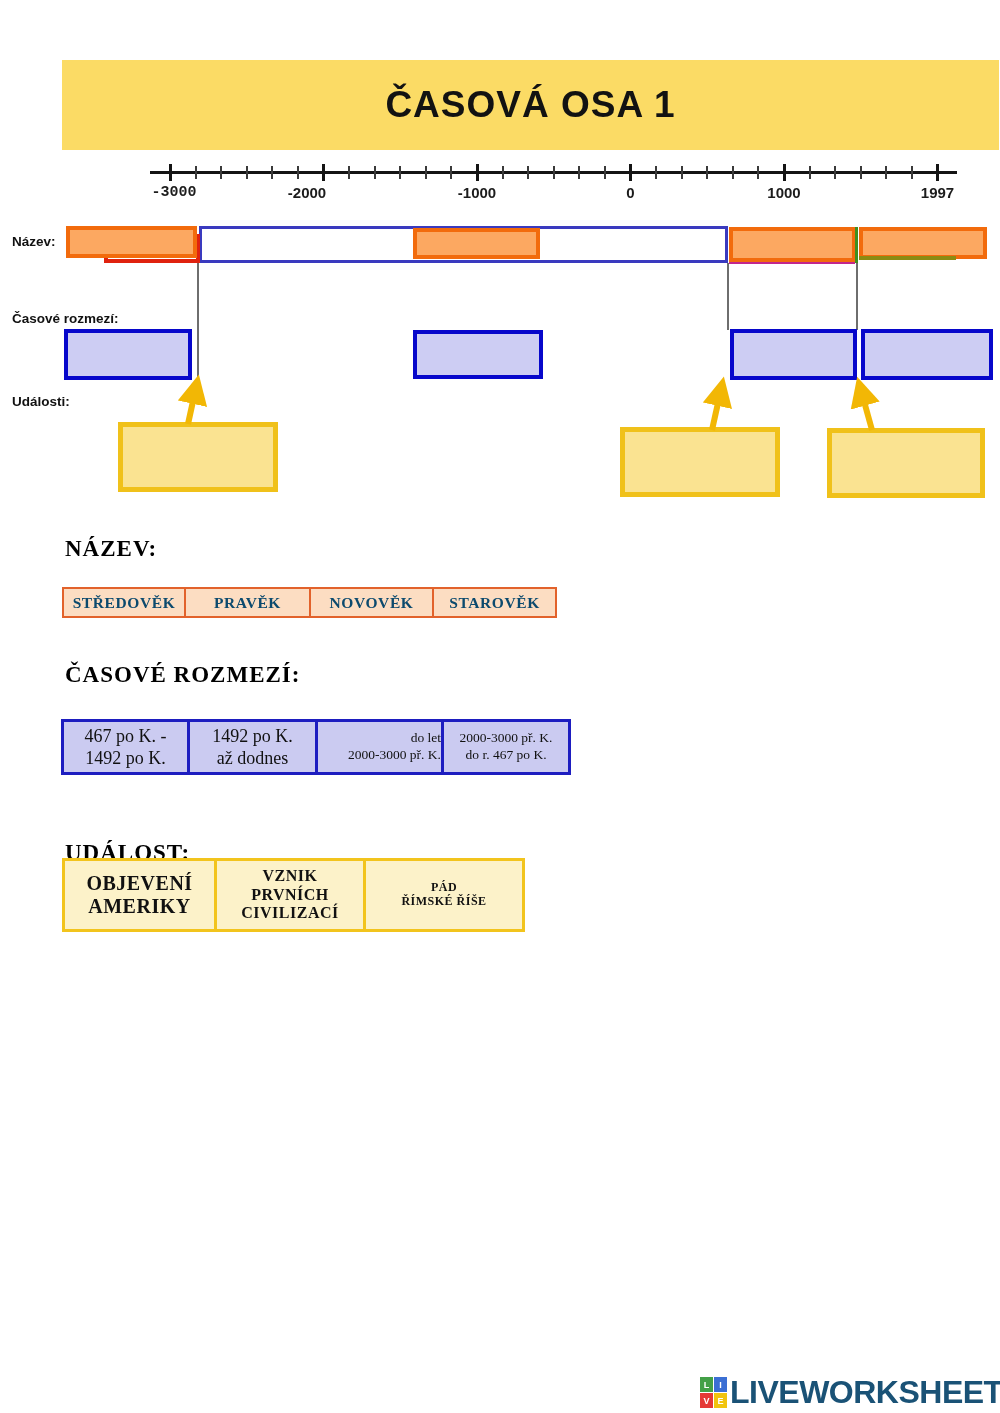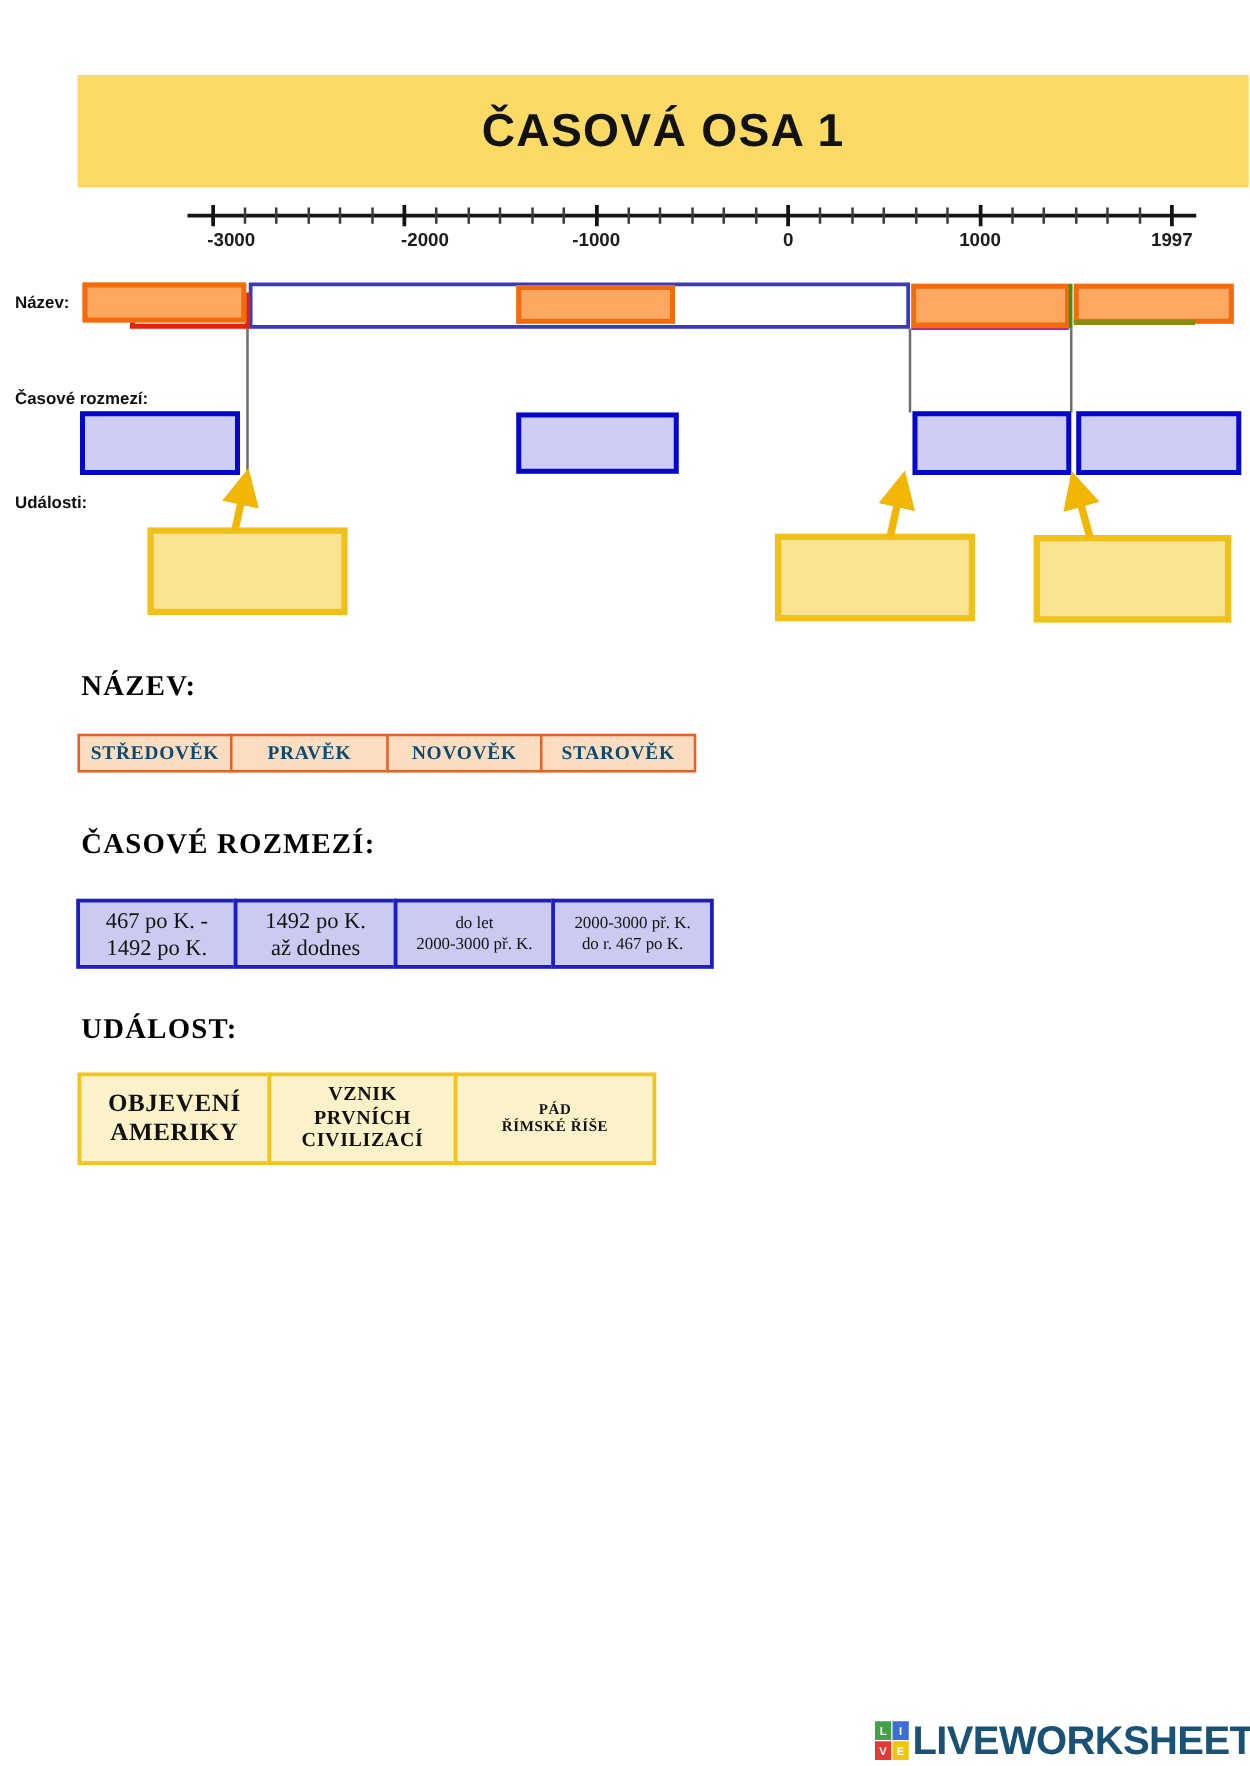--- a/index.html
+++ b/index.html
@@ -59,39 +59,39 @@
   .yb2{left:620px;top:427px;width:160px;height:70px;}
   .yb3{left:827px;top:428px;width:158px;height:70px;}
 
   .arrow-svg{position:absolute;left:0;top:0;width:1000px;height:1413px;z-index:5;pointer-events:none;}
 
   
   .section-heading{position:absolute;left:65px;font-family:"Liberation Serif",serif;
                    font-weight:bold;font-size:23px;color:#000;letter-spacing:1px;}
   .h-nazev{top:536px;}
   .h-rozmezi{top:662px;}
-  .h-udalost{top:810px;text-align:right;}
+  .h-udalost{top:840px;text-align:right;}
 
   
   .bank{position:absolute;display:flex;}
   .bank-cell{display:flex;flex-direction:column;align-items:center;justify-content:center;
              box-sizing:border-box;text-align:center;font-family:"Liberation Serif",serif;}
 
   .bank-nazev{left:62px;top:587px;height:31px;}
   .bank-nazev .bank-cell{background:#FCDDC2;border:2px solid #E2622B;margin-left:-2px;
                          font-weight:bold;font-size:15.5px;letter-spacing:0.6px;color:#0c4a6e;}
   .bank-nazev .bank-cell:first-child{margin-left:0;}
   .nc1{width:124px;} .nc2{width:127px;} .nc3{width:125px;} .nc4{width:125px;}
 
   .bank-rozmezi{left:61px;top:719px;height:56px;}
   .bank-rozmezi .bank-cell{background:#CBCBF1;border:3px solid #1D1DC0;margin-left:-3px;
                            color:#111;line-height:1.25;}
   .bank-rozmezi .bank-cell:first-child{margin-left:0;}
   .rc1{width:129px;font-size:18px;} .rc2{width:131px;font-size:18px;}
-  .rc3{width:129px;font-size:13.5px;} .rc4{width:130px;font-size:13.5px;}
+  .rc3{width:129px;font-size:13.5px;align-items:flex-end;} .rc4{width:130px;font-size:13.5px;}
 
   .bank-udalost{left:62px;top:858px;height:74px;}
   .bank-udalost .bank-cell{background:#FCF2C9;border:3px solid #F2C41D;margin-left:-3px;
                            font-weight:bold;color:#111;line-height:1.15;}
   .bank-udalost .bank-cell:first-child{margin-left:0;}
   .uc1{width:155px;font-size:20px;letter-spacing:0.5px;text-align:center;}
   .uc2{width:152px;font-size:16px;letter-spacing:0.5px;}
   .uc3{width:162px;font-size:12px;letter-spacing:0.5px;}
 
   
@@ -108,28 +108,28 @@
 
 <div id="canvas">
 
   <div class="banner">
     <span class="banner-text">ČASOVÁ OSA 1</span>
   </div>
 
   <div class="axis">
     <div class="axis-line"></div>
   <div class="tick-major" style="left: 18.5px;"></div>
-      <div class="axis-label" style="left: 35px;">-3000</div>
+      <div class="axis-label" style="left: 24px; font-family: Liberation Mono, monospace;">-3000</div>
       <div class="tick-minor" style="left: 44.5833px;"></div>
       <div class="tick-minor" style="left: 70.1667px;"></div>
       <div class="tick-minor" style="left: 95.75px;"></div>
       <div class="tick-minor" style="left: 121.333px;"></div>
       <div class="tick-minor" style="left: 146.917px;"></div>
       <div class="tick-major" style="left: 172px;"></div>
-      <div class="axis-label" style="left: 190px;">-2000</div>
+      <div class="axis-label" style="left: 157px;">-2000</div>
       <div class="tick-minor" style="left: 198.083px;"></div>
       <div class="tick-minor" style="left: 223.667px;"></div>
       <div class="tick-minor" style="left: 249.25px;"></div>
       <div class="tick-minor" style="left: 274.833px;"></div>
       <div class="tick-minor" style="left: 300.417px;"></div>
       <div class="tick-major" style="left: 325.5px;"></div>
       <div class="axis-label" style="left: 327px;">-1000</div>
       <div class="tick-minor" style="left: 351.583px;"></div>
       <div class="tick-minor" style="left: 377.167px;"></div>
       <div class="tick-minor" style="left: 402.75px;"></div>

